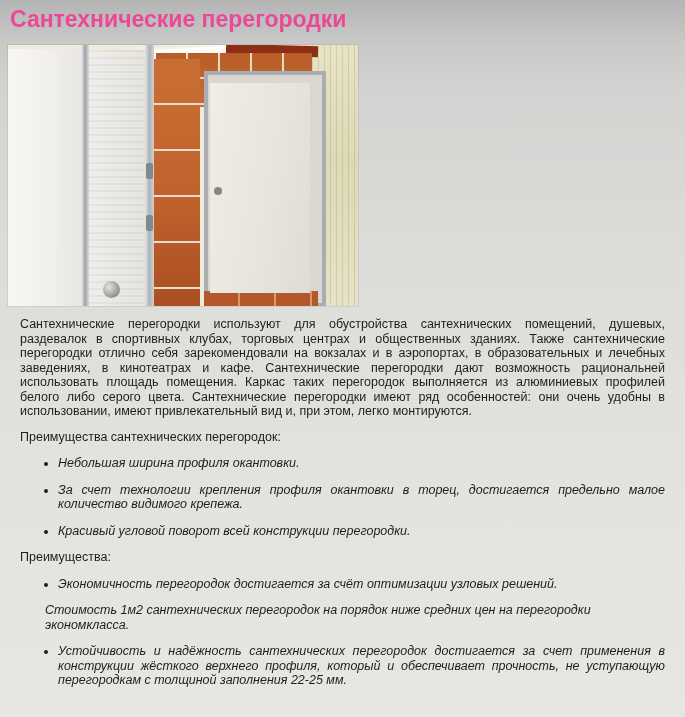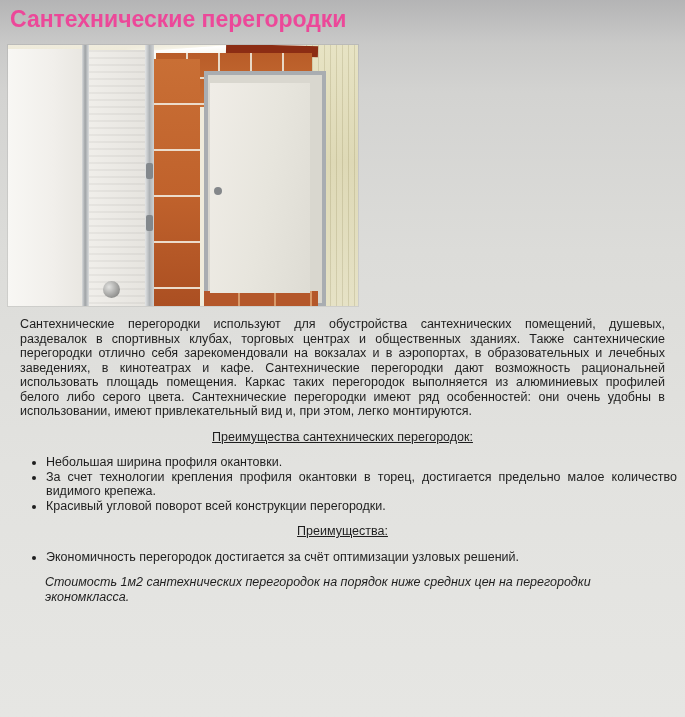--- a/index.html
+++ b/index.html
@@ -61,23 +61,23 @@
       linear-gradient(180deg,#c96f35 0%,#c0622c 55%,#ab4f22 100%);}
   .door-frame{left:196px;top:26px;width:114px;height:228px;
     border:4px solid #a9adb1;background:#d9d7cf;}
   .door-panel{left:202px;top:38px;width:100px;height:210px;
     background:linear-gradient(100deg,#f0ede7 0%,#e7e5dd 55%,#dedcd4 100%);}
   .door-handle{left:206px;top:142px;width:8px;height:8px;border-radius:50%;background:#84878a;}
   .floor{left:196px;top:246px;width:114px;height:15px;
     background:repeating-linear-gradient(90deg,transparent 0 34px,#d89a6a 34px 36px),#b4572a;}
   
   .article p{margin:11px 12px;text-align:justify;}
-  .article p.section-label{text-align:center;text-decoration:underline;}
+  .article p.section-label{text-align:left;}
   .article ul{margin:11px 0;padding:0 0 0 38px;}
-  .article li{margin:0;text-align:justify;}
+  .article li{margin:12px;text-align:justify;font-style:italic;}
   .article p.indent-note{margin-left:37px;text-align:left;font-style:italic;}
 </style>
 </head>
 <body>
 
 <div class="content">
 
   <h1 class="page-title">Сантехнические перегородки</h1>
 
   <div class="photo" title="санузел с сантехническими перегородками: белые двери в алюминиевых профилях, оранжевая плитка">
@@ -115,15 +115,18 @@
 
     <p class="section-label">Преимущества:</p>
 
     <ul>
       <li>Экономичность перегородок достигается за счёт оптимизации узловых решений.</li>
     </ul>
 
     <p class="indent-note">Стоимость 1м2 сантехнических перегородок на порядок ниже средних цен на перегородки экономкласса.</p>
 
 
+    <ul>
+      <li>Устойчивость и надёжность сантехнических перегородок достигается за счет применения в конструкции жёсткого верхнего профиля, который и обеспечивает прочность, не уступающую перегородкам с толщиной заполнения 22-25 мм.</li>
+    </ul>
 
   </div>
 </div>
 
 </body></html>

